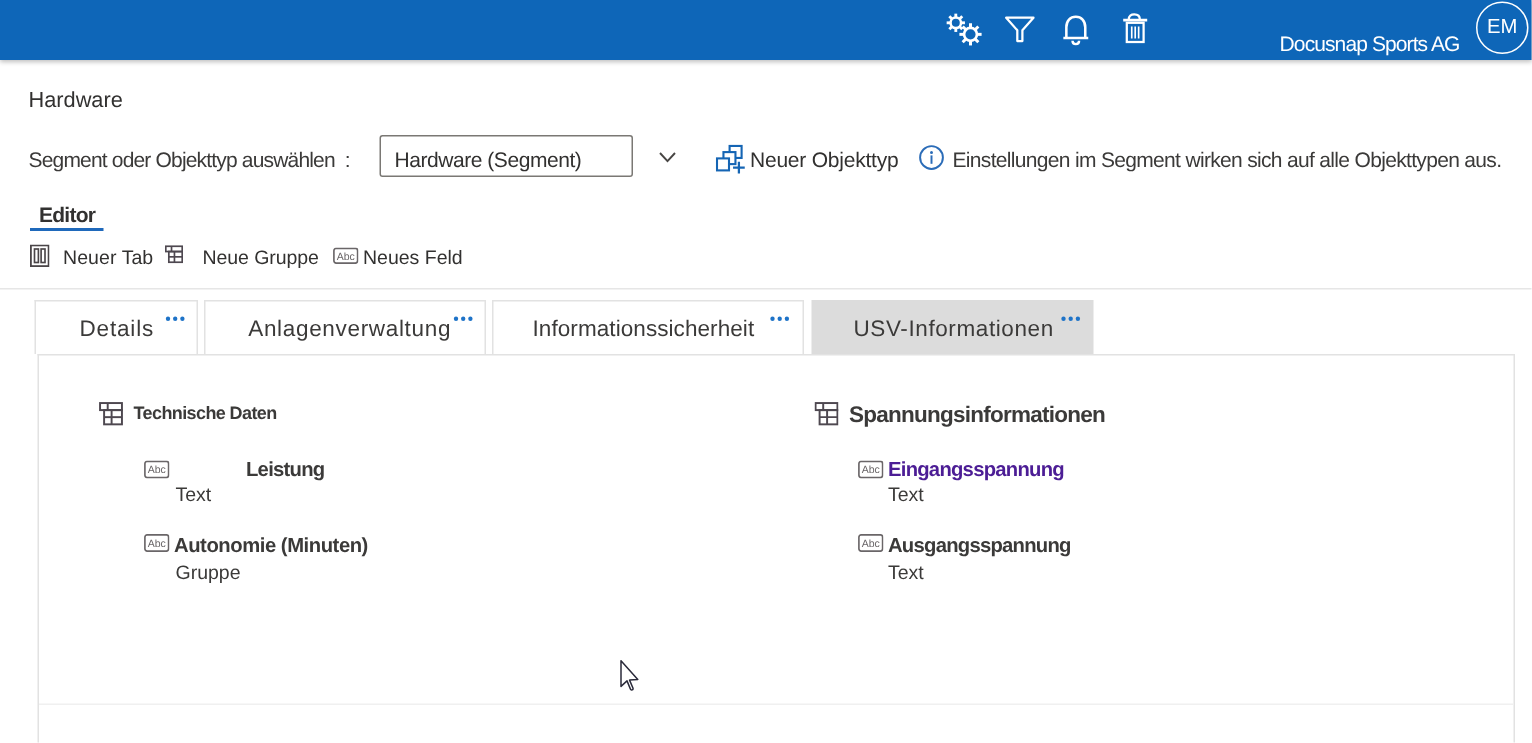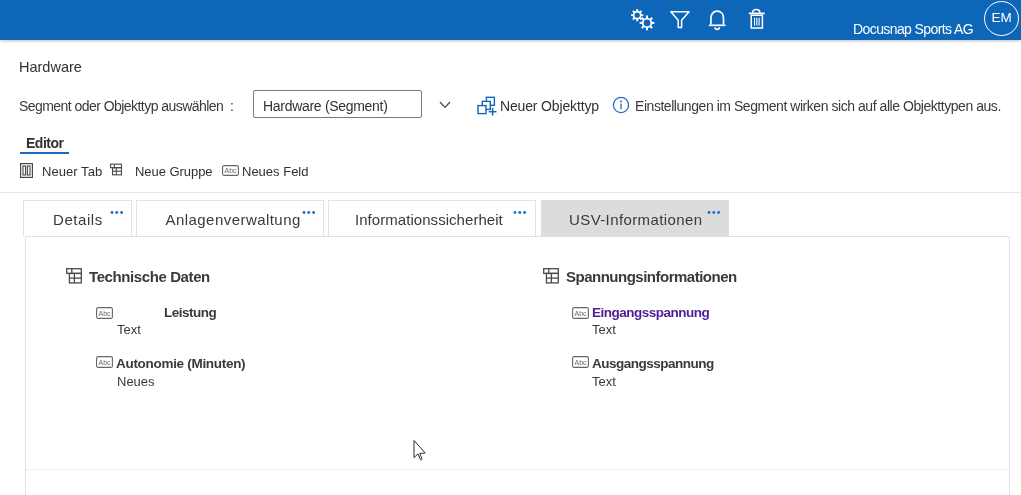--- a/index.html
+++ b/index.html
@@ -163,35 +163,35 @@
 
 <svg class="abs" style="left:66px;top:268px" width="16" height="15.6" viewBox="0 0 16 15.6">
   <g fill="none" stroke="#4e4850" stroke-width="1.3">
     <rect x="0.7" y="0.7" width="14.6" height="4.7"></rect>
     <line x1="5.8" y1="0.7" x2="5.8" y2="5.4"></line>
     <rect x="3.4" y="5.4" width="11.9" height="9.5"></rect>
     <line x1="8.4" y1="5.4" x2="8.4" y2="14.9"></line>
     <line x1="3.4" y1="10.1" x2="15.3" y2="10.1"></line>
   </g>
 </svg>
-<div class="t" style="left:89px;top:268px;font-size:15px;letter-spacing:-0.4px;font-weight:bold;color:#3b3a39;">Technische Daten</div>
+<div class="t" style="left:89px;top:268px;font-size:12px;letter-spacing:-0.4px;font-weight:bold;color:#3b3a39;">Technische Daten</div>
 
 <svg class="abs" style="left:96px;top:307px" width="17" height="12" viewBox="0 0 17 12">
   <rect x="0.6" y="0.6" width="15.8" height="10.8" rx="1.5" fill="none" stroke="#6a6668" stroke-width="1.1"></rect>
   <text x="8.5" y="8.6" font-size="7" fill="#6a6668" text-anchor="middle" font-family="Liberation Sans">Abc</text>
 </svg>
 <div class="t" style="left:116px;top:304.5px;font-size:13.5px;letter-spacing:-0.5px;font-weight:bold;color:#3b3a39;margin-left:48px;">Leistung</div>
 <div class="t" style="left:117px;top:322px;font-size:13px;color:#3b3a39;">Text</div>
 
 <svg class="abs" style="left:96px;top:356px" width="17" height="12" viewBox="0 0 17 12">
   <rect x="0.6" y="0.6" width="15.8" height="10.8" rx="1.5" fill="none" stroke="#6a6668" stroke-width="1.1"></rect>
   <text x="8.5" y="8.6" font-size="7" fill="#6a6668" text-anchor="middle" font-family="Liberation Sans">Abc</text>
 </svg>
 <div class="t" style="left:116px;top:355.5px;font-size:13.5px;letter-spacing:-0.3px;font-weight:bold;color:#3b3a39;">Autonomie (Minuten)</div>
-<div class="t" style="left:117px;top:373.5px;font-size:13px;color:#3b3a39;">Neues</div>
+<div class="t" style="left:117px;top:373.5px;font-size:13px;color:#3b3a39;">Gruppe</div>
 
 <svg class="abs" style="left:543px;top:268px" width="16" height="15.6" viewBox="0 0 16 15.6">
   <g fill="none" stroke="#4e4850" stroke-width="1.3">
     <rect x="0.7" y="0.7" width="14.6" height="4.7"></rect>
     <line x1="5.8" y1="0.7" x2="5.8" y2="5.4"></line>
     <rect x="3.4" y="5.4" width="11.9" height="9.5"></rect>
     <line x1="8.4" y1="5.4" x2="8.4" y2="14.9"></line>
     <line x1="3.4" y1="10.1" x2="15.3" y2="10.1"></line>
   </g>
 </svg>

